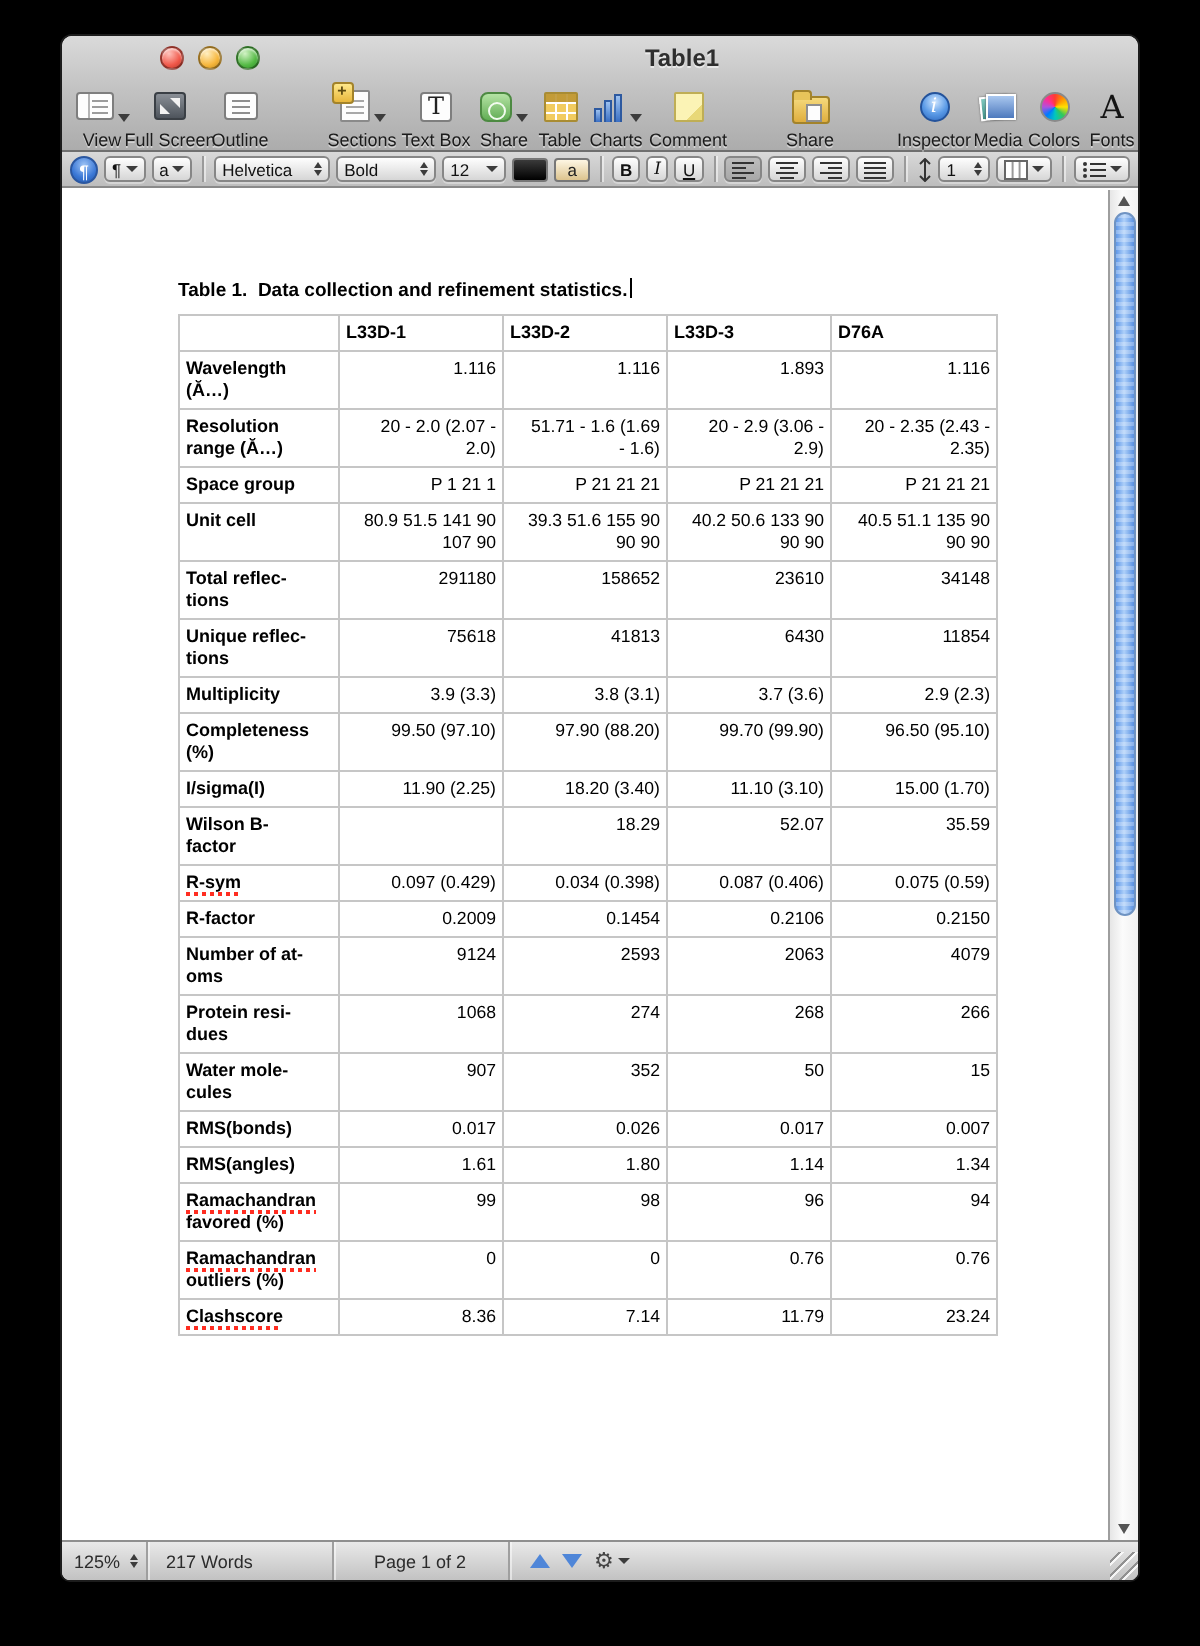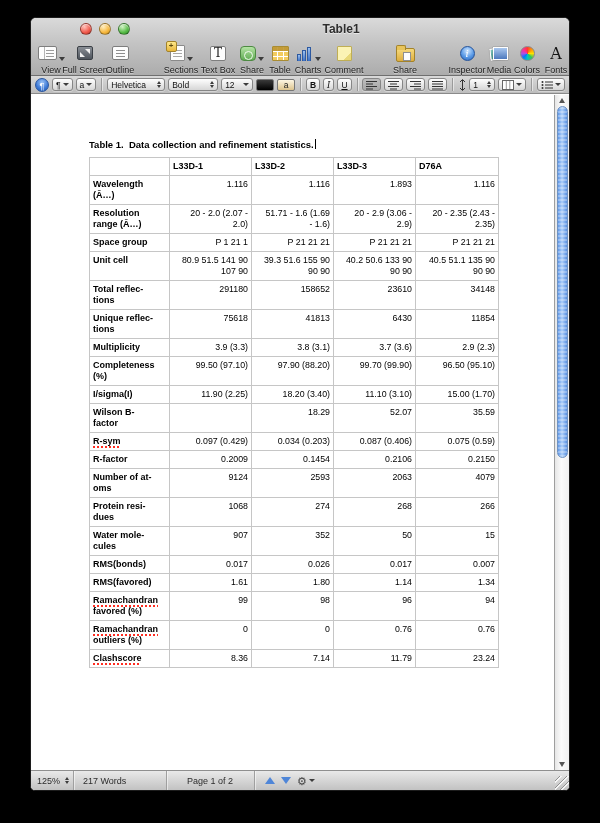--- a/index.html
+++ b/index.html
@@ -479,21 +479,21 @@
     <td class="lbl"><span class="mis"></span><span class="rest">Wilson B-
 factor</span></td>
     <td class="val"></td>
     <td class="val">18.29</td>
     <td class="val">52.07</td>
     <td class="val">35.59</td>
   </tr>
           <tr>
     <td class="lbl"><span class="mis">R-sym</span><span class="rest"></span></td>
     <td class="val">0.097 (0.429)</td>
-    <td class="val">0.034 (0.203)</td>
+    <td class="val">0.034 (0.398)</td>
     <td class="val">0.087 (0.406)</td>
     <td class="val">0.075 (0.59)</td>
   </tr>
           <tr>
     <td class="lbl"><span class="mis"></span><span class="rest">R-factor</span></td>
     <td class="val">0.2009</td>
     <td class="val">0.1454</td>
     <td class="val">0.2106</td>
     <td class="val">0.2150</td>
   </tr>
@@ -522,21 +522,21 @@
     <td class="val">15</td>
   </tr>
           <tr>
     <td class="lbl"><span class="mis"></span><span class="rest">RMS(bonds)</span></td>
     <td class="val">0.017</td>
     <td class="val">0.026</td>
     <td class="val">0.017</td>
     <td class="val">0.007</td>
   </tr>
           <tr>
-    <td class="lbl"><span class="mis"></span><span class="rest">RMS(favored)</span></td>
+    <td class="lbl"><span class="mis"></span><span class="rest">RMS(angles)</span></td>
     <td class="val">1.61</td>
     <td class="val">1.80</td>
     <td class="val">1.14</td>
     <td class="val">1.34</td>
   </tr>
           <tr>
     <td class="lbl"><span class="mis">Ramachandran</span><span class="rest">
 favored (%)</span></td>
     <td class="val">99</td>
     <td class="val">98</td>

